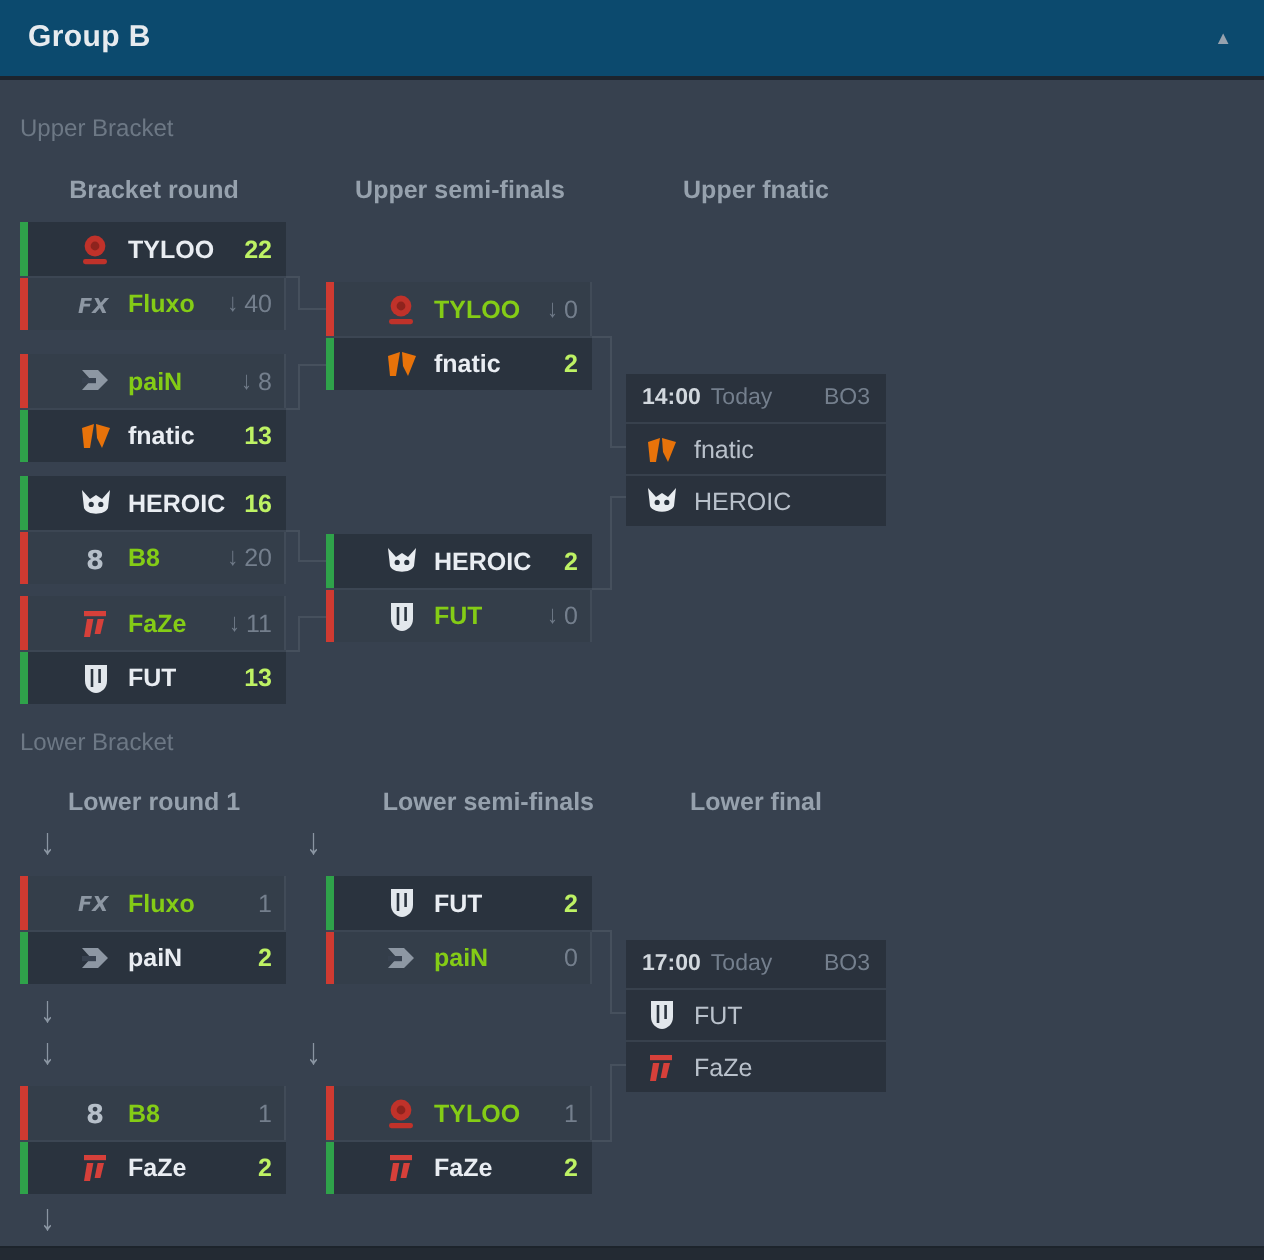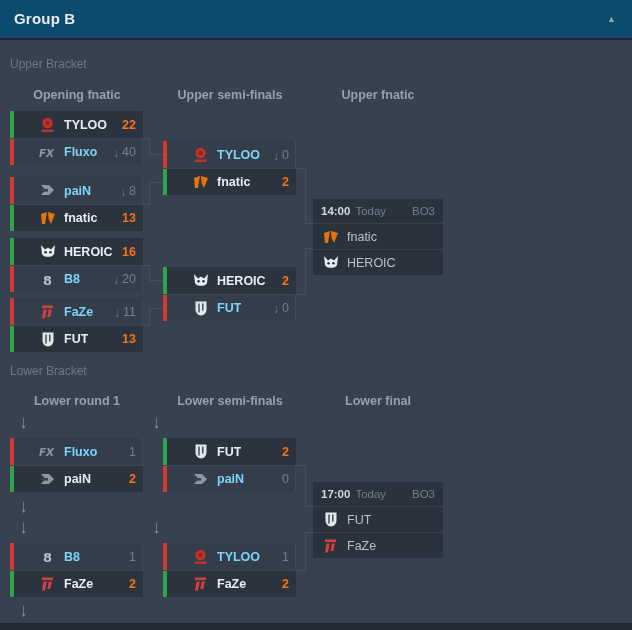--- a/index.html
+++ b/index.html
@@ -24,28 +24,28 @@
   .trow + .trow{border-top:1px solid #3c4653;}
   .trow::before{content:"";position:absolute;left:0;top:0;bottom:0;width:4px;}
   .trow.w{background:#2a333e;}
   .trow.l{background:#343e4a;box-shadow:inset -1px 0 0 #414b58;}
   .trow.w::before{background:#2fa24a;}
   .trow.l::before{background:#cf3a31;}
   .lg{width:17px;height:16px;margin-right:8px;display:inline-flex;align-items:center;
       justify-content:center;flex:none;}
   .nm{font-size:12.5px;font-weight:700;white-space:nowrap;overflow:hidden;}
   .trow.w .nm{color:#e9edf2;}
-  .trow.l .nm{color:#7dd3fc;}
+  .trow.l .nm{color:#84cc16;}
   .sc{margin-left:auto;font-size:12.5px;display:flex;align-items:center;gap:3px;}
-  .trow.w .sc{color:#f97316;font-weight:700;}
+  .trow.w .sc{color:#bef264;font-weight:700;}
   .trow.l .sc{color:#747f8d;font-weight:400;}
   .dr{font-style:normal;font-size:11px;color:#6f7a88;transform:scaleY(1.15);}
 
   
-  .fbox{position:absolute;width:130px;background:#2a323d;cursor:pointer;margin-top:12px;}
+  .fbox{position:absolute;width:130px;background:#2a323d;cursor:pointer;}
   .fhead{height:24px;display:flex;align-items:center;padding:0 8px;font-size:11.5px;}
   .ftime{color:#d2d8de;font-weight:700;}
   .fday{color:#747f8d;margin-left:5px;}
   .ffmt{margin-left:auto;color:#747f8d;}
   .frow{height:25px;display:flex;align-items:center;padding-left:9px;border-top:1px solid #38414d;}
   .frow .nm{color:#b9c1cb;font-weight:400;font-size:12.5px;}
 
   
   .cl{position:absolute;background:#46505d;}
   .drop-arrow{position:absolute;font-size:15px;color:#8a95a2;transform:scaleY(1.25);line-height:14px;}
@@ -56,27 +56,27 @@
 <body>
 
 <div id="stage">
 
   <div class="ghead">
     <span class="gtitle">Group B</span>
     <span class="caret">▲</span>
   </div>
 
   <div class="seclabel" style="left:10px;top:57px;">Upper Bracket</div>
-  <div class="roundtitle" style="left:10px;top:88px;width:134px;">Opening fnatic</div>
+  <div class="roundtitle" style="left:10px;top:88px;width:134px;">Bracket round</div>
   <div class="roundtitle" style="left:163px;top:88px;width:134px;">Upper semi-finals</div>
   <div class="roundtitle" style="left:313px;top:88px;width:130px;">Upper fnatic</div>
 
   <div class="seclabel" style="left:10px;top:364px;">Lower Bracket</div>
   <div class="roundtitle" style="left:10px;top:394px;width:134px;">Lower round 1</div>
-  <div class="roundtitle" style="left:163px;top:394px;width:134px;">Lower semi-finals</div>
+  <div class="roundtitle" style="left:163px;top:394px;width:134px;text-align:right;">Lower semi-finals</div>
   <div class="roundtitle" style="left:313px;top:394px;width:130px;">Lower final</div>
 
   <div class="match" style="left:10px;top:111px;">
     <div class="trow w">
       <span class="lg">
           <svg width="15" height="16" viewBox="0 0 15 16">
             <circle cx="7.5" cy="6" r="5.2" fill="#c0322a"></circle>
             <circle cx="7.5" cy="6" r="2.2" fill="#8e231d"></circle>
             <rect x="1.5" y="12.5" width="12" height="2.6" rx="1.2" fill="#c0322a"></rect>
           </svg>

